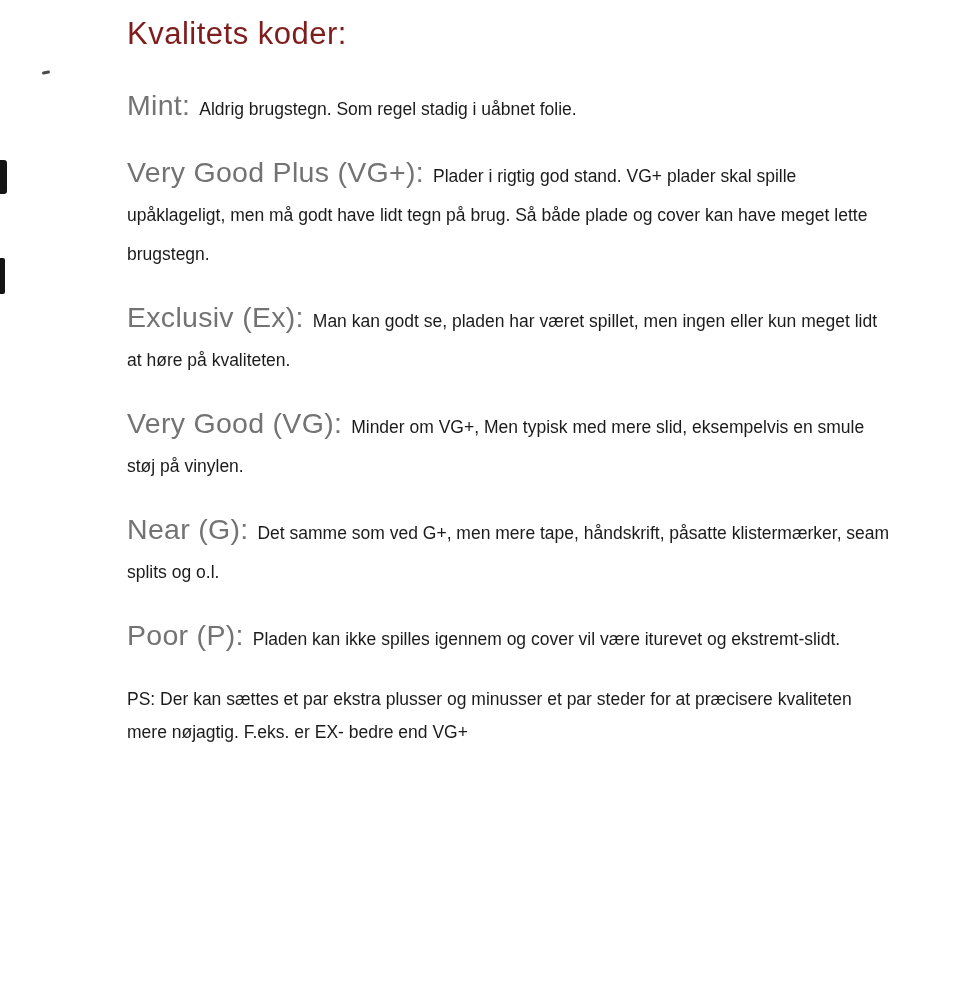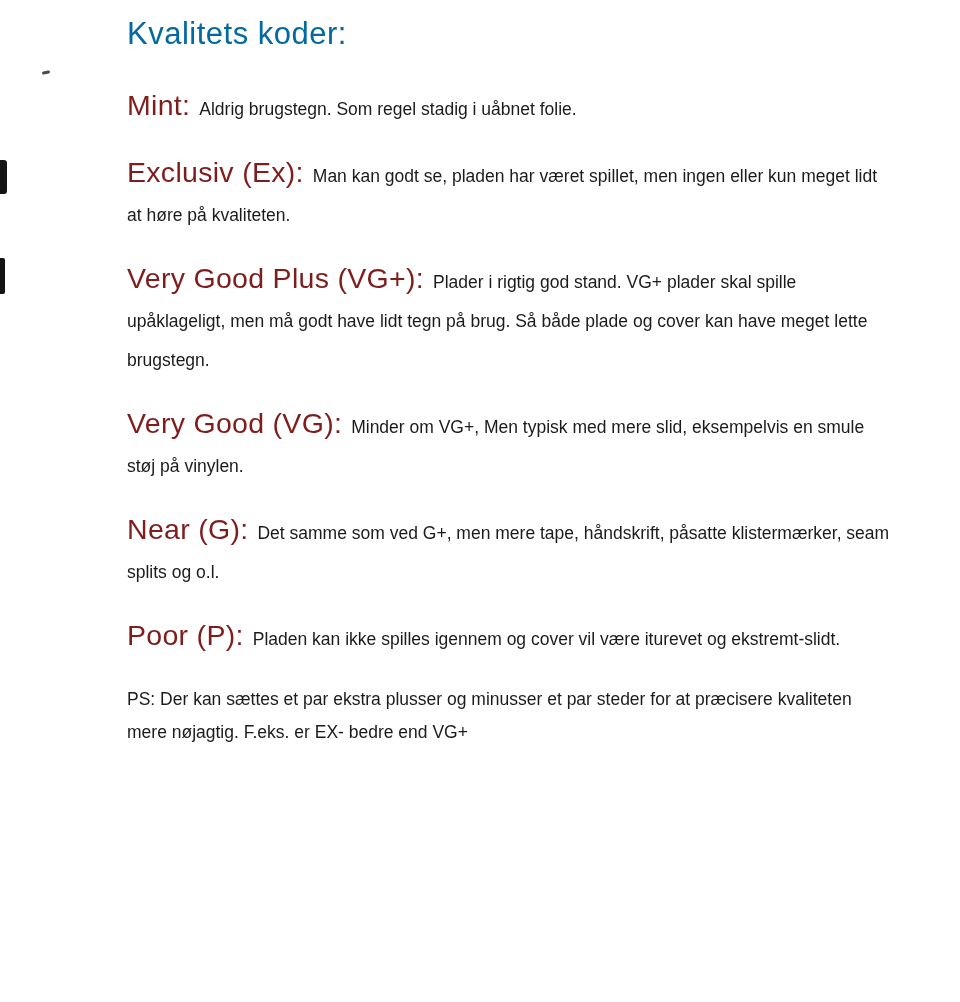--- a/index.html
+++ b/index.html
@@ -15,35 +15,35 @@
     color: #1b1b1b;
   }
 
   .content {
     padding: 12px 68px 0 127px;
   }
 
   .doc-title {
     font-size: 31px;
     font-weight: 400;
-    color: #0369a1;
+    color: #7f1d1d;
     letter-spacing: 0.5px;
     margin: 4px 0 34px 0;
   }
 
   .entry {
     font-size: 17.5px;
     line-height: 39px;
     color: #1b1b1b;
     margin: 0 0 24px 0;
   }
 
   .term {
     font-size: 28.5px;
-    color: #7f1d1d;
+    color: #737373;
     letter-spacing: 0.3px;
     margin-right: 9px;
   }
 
   .ps-note {
     font-size: 17.5px;
     line-height: 33px;
     color: #1b1b1b;
     margin-top: 4px;
   }
@@ -69,25 +69,25 @@
   <div class="content">
 
     <h1 class="doc-title">Kvalitets koder:</h1>
 
     <p class="entry">
       <span class="term">Mint:</span><span class="desc">Aldrig brugstegn. Som regel stadig i uåbnet folie.</span>
     </p>
 
 
     <p class="entry">
-      <span class="term">Exclusiv (Ex):</span><span class="desc">Man kan godt se, pladen har været spillet, men ingen eller kun meget lidt at høre på kvaliteten.</span>
+      <span class="term">Very Good Plus (VG+):</span><span class="desc">Plader i rigtig god stand. VG+ plader skal spille upåklageligt, men må godt have lidt tegn på brug. Så både plade og cover kan have meget lette brugstegn.</span>
     </p>
 
     <p class="entry">
-      <span class="term">Very Good Plus (VG+):</span><span class="desc">Plader i rigtig god stand. VG+ plader skal spille upåklageligt, men må godt have lidt tegn på brug. Så både plade og cover kan have meget lette brugstegn.</span>
+      <span class="term">Exclusiv (Ex):</span><span class="desc">Man kan godt se, pladen har været spillet, men ingen eller kun meget lidt at høre på kvaliteten.</span>
     </p>
 
     <p class="entry">
       <span class="term">Very Good (VG):</span><span class="desc">Minder om VG+, Men typisk med mere slid, eksempelvis en smule støj på vinylen.</span>
     </p>
 
 
     <p class="entry">
       <span class="term">Near (G):</span><span class="desc">Det samme som ved G+, men mere tape, håndskrift, påsatte klistermærker, seam splits og o.l.</span>
     </p>

